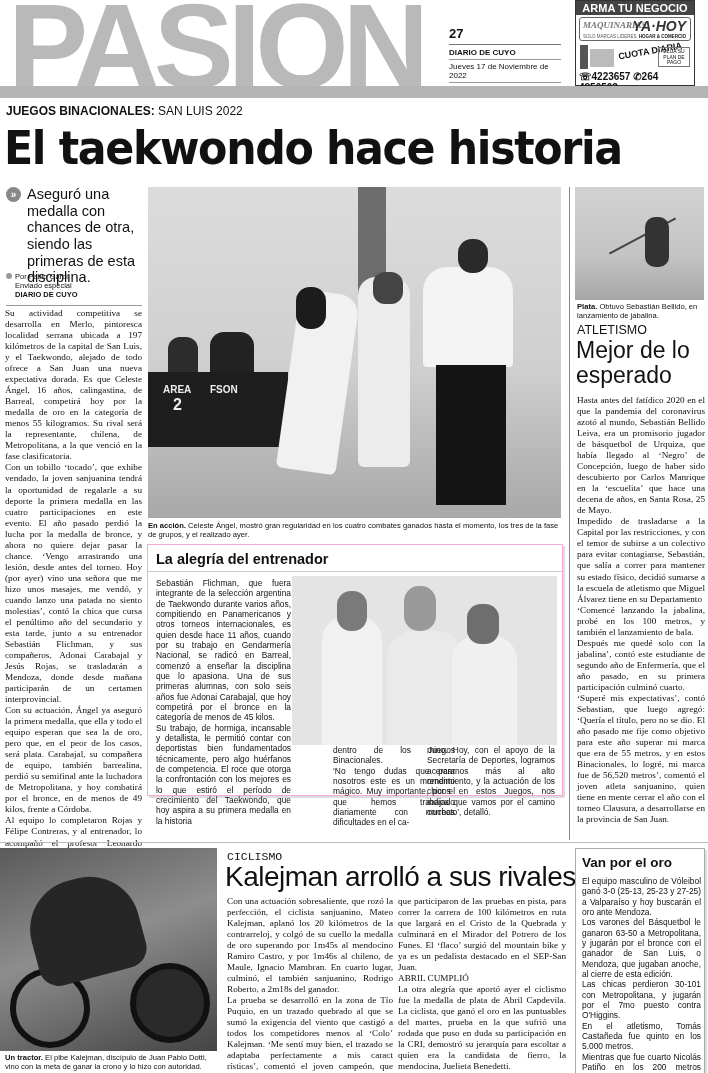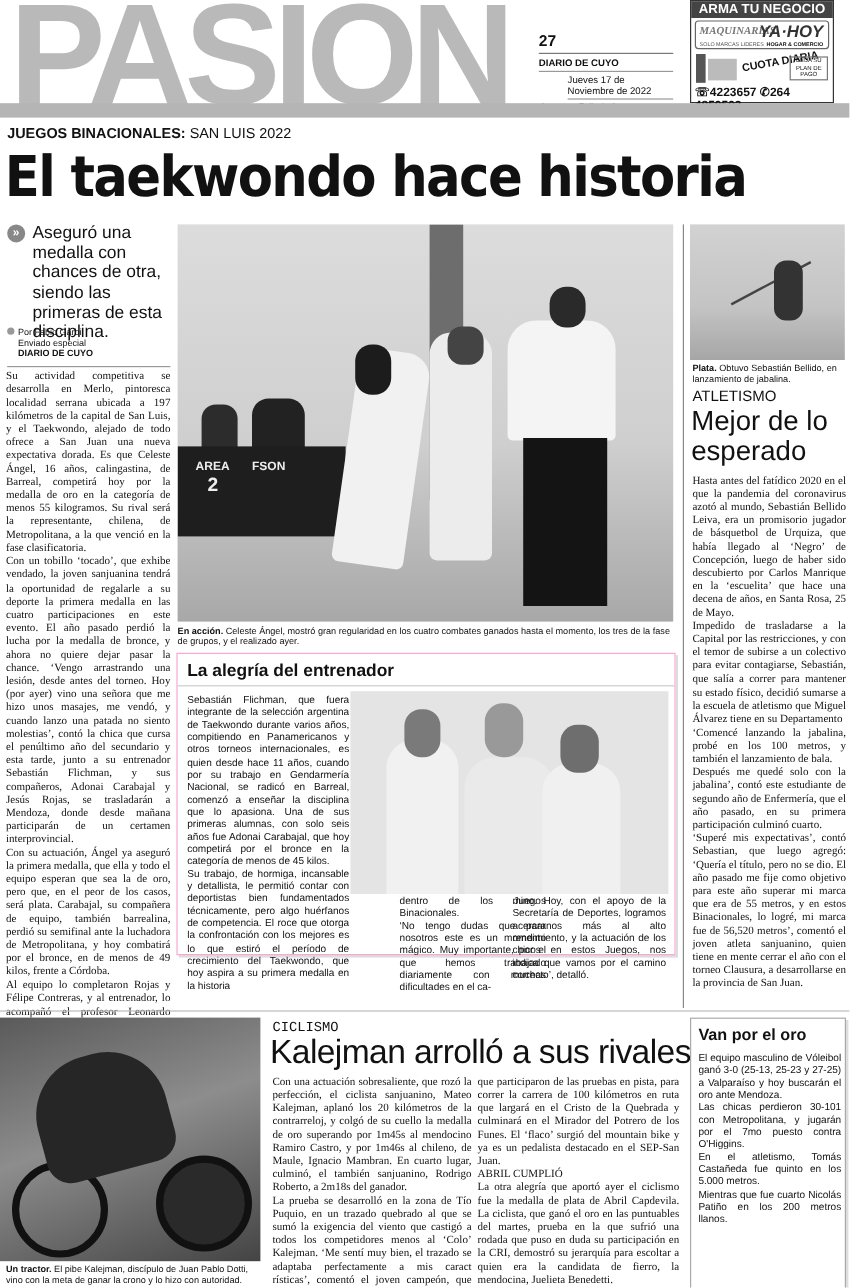--- a/index.html
+++ b/index.html
@@ -6,21 +6,21 @@
   html, body { width: 708px; height: 1073px; background: #fff; overflow: hidden; }
   body { position: relative; font-family: "Liberation Serif", serif; color: #111; }
 
   
   .masthead { position: absolute; left: 0; top: 0; width: 708px; height: 92px; }
   .logo { position: absolute; left: 8px; top: -14px; font-family: "Liberation Sans", sans-serif;
           font-weight: 900; font-size: 120px; letter-spacing: -6px; color: #b9b9b9; line-height: 1; }
   .meta { position: absolute; left: 449px; top: 26px; width: 112px; font-family: "Liberation Sans", sans-serif; }
   .meta .page { font-size: 13px; font-weight: bold; border-bottom: 1px solid #777; padding-bottom: 3px; margin-bottom: 3px; }
   .meta .pub { font-size: 8px; font-weight: bold; border-bottom: 1px solid #999; padding-bottom: 2px; margin-bottom: 2px; }
-  .meta .date { font-size: 8px; border-bottom: 1px solid #999; padding-bottom: 2px; margin-bottom: 2px; margin-left: 24px; }
+  .meta .date { font-size: 8px; border-bottom: 1px solid #999; padding-bottom: 2px; margin-bottom: 2px; }
   .meta .mail { font-size: 8px; }
   .ad { position: absolute; left: 575px; top: 0; width: 120px; height: 86px; border: 1.5px solid #333; font-family: "Liberation Sans", sans-serif; }
   .ad .ad-top { background: #444; color: #fff; font-weight: bold; font-size: 11px; text-align: center; height: 14px; line-height: 14px; }
   .ad .ad-brand { margin: 2px 3px; border: 1px solid #666; border-radius: 3px; height: 24px; position: relative; }
   .ad .ad-brand .b1 { position: absolute; left: 3px; top: 2px; font-size: 9px; font-style: italic; font-weight: bold; color: #777; font-family: Liberation Serif, serif; }
   .ad .ad-brand .b2 { position: absolute; right: 4px; top: 0; font-size: 14px; font-weight: 900; font-style: italic; color: #333; }
   .ad .ad-brand .b3 { position: absolute; left: 3px; bottom: 1px; font-size: 4.5px; color: #555; }
   .ad .ad-brand .b4 { position: absolute; right: 4px; bottom: 1px; font-size: 4.5px; font-weight: bold; }
   .ad .ad-mid { height: 28px; position: relative; }
   .ad .ad-mid .fridge { position: absolute; left: 4px; top: 2px; width: 8px; height: 24px; background: #555; }
@@ -244,17 +244,18 @@
 <div class="cyc-c2 body-text">
   <p>que participaron de las pruebas en pista, para correr la carrera de 100 kilómetros en ruta que largará en el Cristo de la Quebrada y culminará en el Mirador del Potrero de los Funes. El ‘flaco’ surgió del mountain bike y ya es un pedalista destacado en el SEP-San Juan.</p>
   <p class="subhead">ABRIL CUMPLIÓ</p>
   <p>La otra alegría que aportó ayer el ciclismo fue la medalla de plata de Abril Capdevila. La ciclista, que ganó el oro en las puntuables del martes, prueba en la que sufrió una rodada que puso en duda su participación en la CRI, demostró su jerarquía para escoltar a quien era la candidata de fierro, la mendocina, Juelieta Benedetti.</p>
 </div>
 
 <div class="oro-box">
   <div class="oro-title">Van por el oro</div>
   <div class="oro-body sans-body">
     <p>El equipo masculino de Vóleibol ganó 3-0 (25-13, 25-23 y 27-25) a Valparaíso y hoy buscarán el oro ante Mendoza.</p>
+    <p>Los varones del Básquetbol le ganaron 63-50 a Metropolitana, y jugarán por el bronce con el ganador de San Luis, o Mendoza, que jugaban anoche, al cierre de esta edición.</p>
     <p>Las chicas perdieron 30-101 con Metropolitana, y jugarán por el 7mo puesto contra O'Higgins.</p>
     <p>En el atletismo, Tomás Castañeda fue quinto en los 5.000 metros.</p>
     <p>Mientras que fue cuarto Nicolás Patiño en los 200 metros llanos.</p>
   </div>
 </div>
 
 </body></html>

